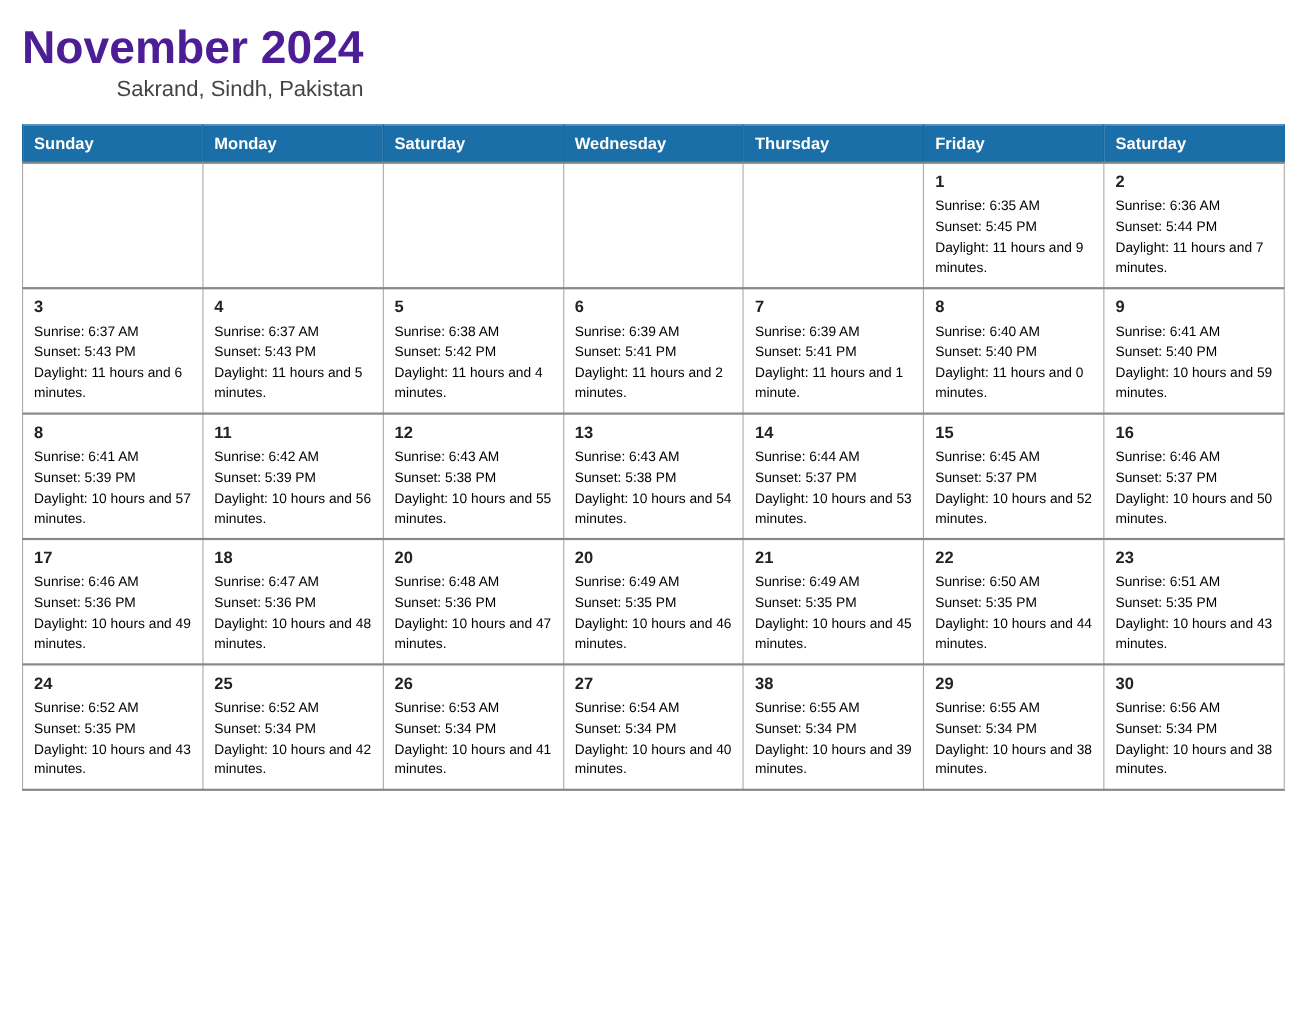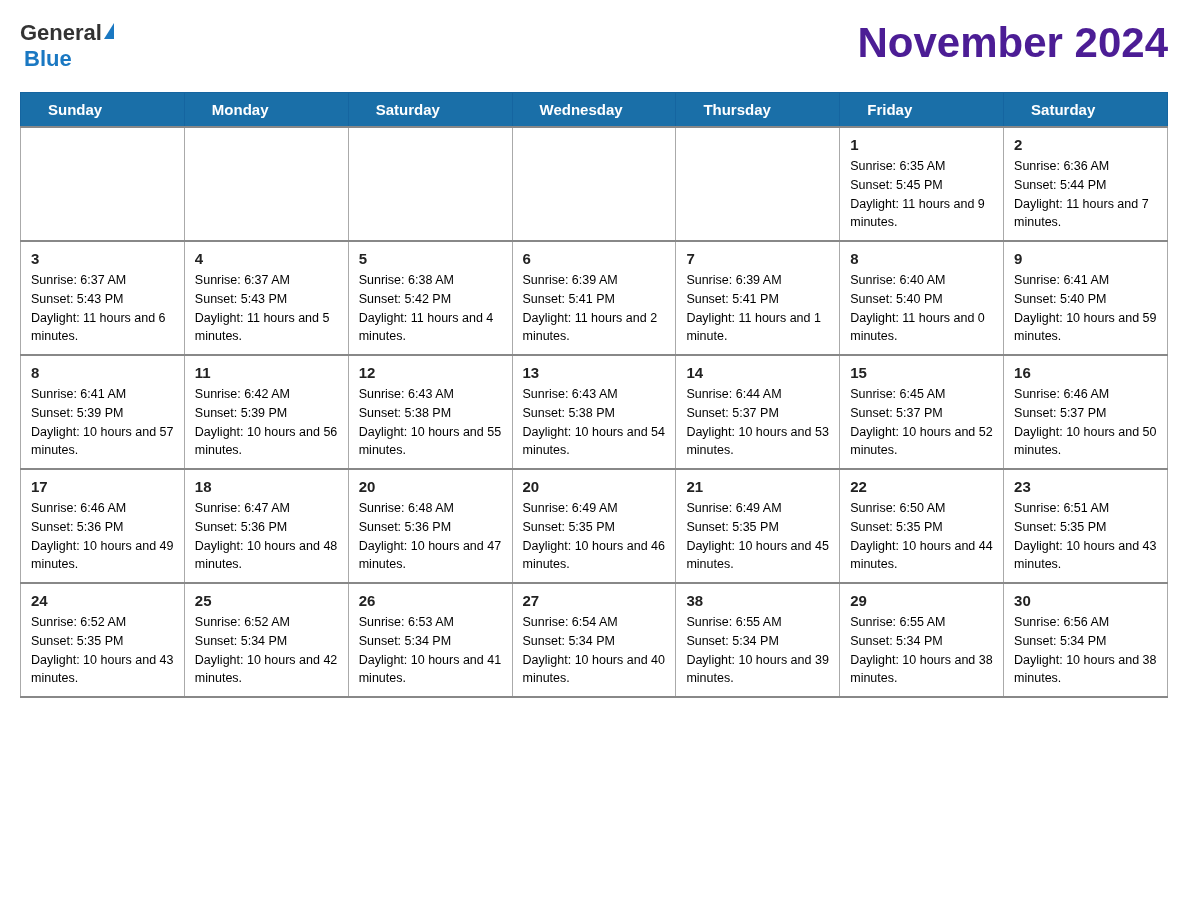--- a/index.html
+++ b/index.html
@@ -53,21 +53,21 @@
     .calendar {
       width: 100%;
       border-collapse: collapse;
       border: 1px solid #999;
     }
     .calendar th {
       background-color: #1a6fa8;
       color: #fff;
       font-size: 15px;
       font-weight: bold;
-      padding: 8px 27px;
+      padding: 8px 10px;
       text-align: left;
       border: 1px solid #1565a0;
     }
     .calendar td {
       vertical-align: top;
       padding: 8px 10px;
       border: 1px solid #aaa;
       width: 14.28%;
       min-height: 110px;
       font-size: 13px;
@@ -101,31 +101,23 @@
       align-items: center;
     }
     .logo-line2 {
       margin-left: 4px;
     }
   </style>
 </head>
 <body>
 
 <div class="header">
-  <div class="logo-wrapper">
-    <div class="logo-line1">
-      <span class="logo-general">General</span>
-      <span class="logo-triangle"></span>
-    </div>
-    <div class="logo-line2">
-      <span class="logo-blue">Blue</span>
-    </div>
-  </div>
   <div class="title-block">
     <div class="month-year">November 2024</div>
+    <div class="location">Sakrand, Sindh, Pakistan</div>
   </div>
 </div>
 
 <table class="calendar">
   <thead>
     <tr>
     <th>Sunday</th>
         <th>Monday</th>
         <th>Saturday</th>
         <th>Wednesday</th>

